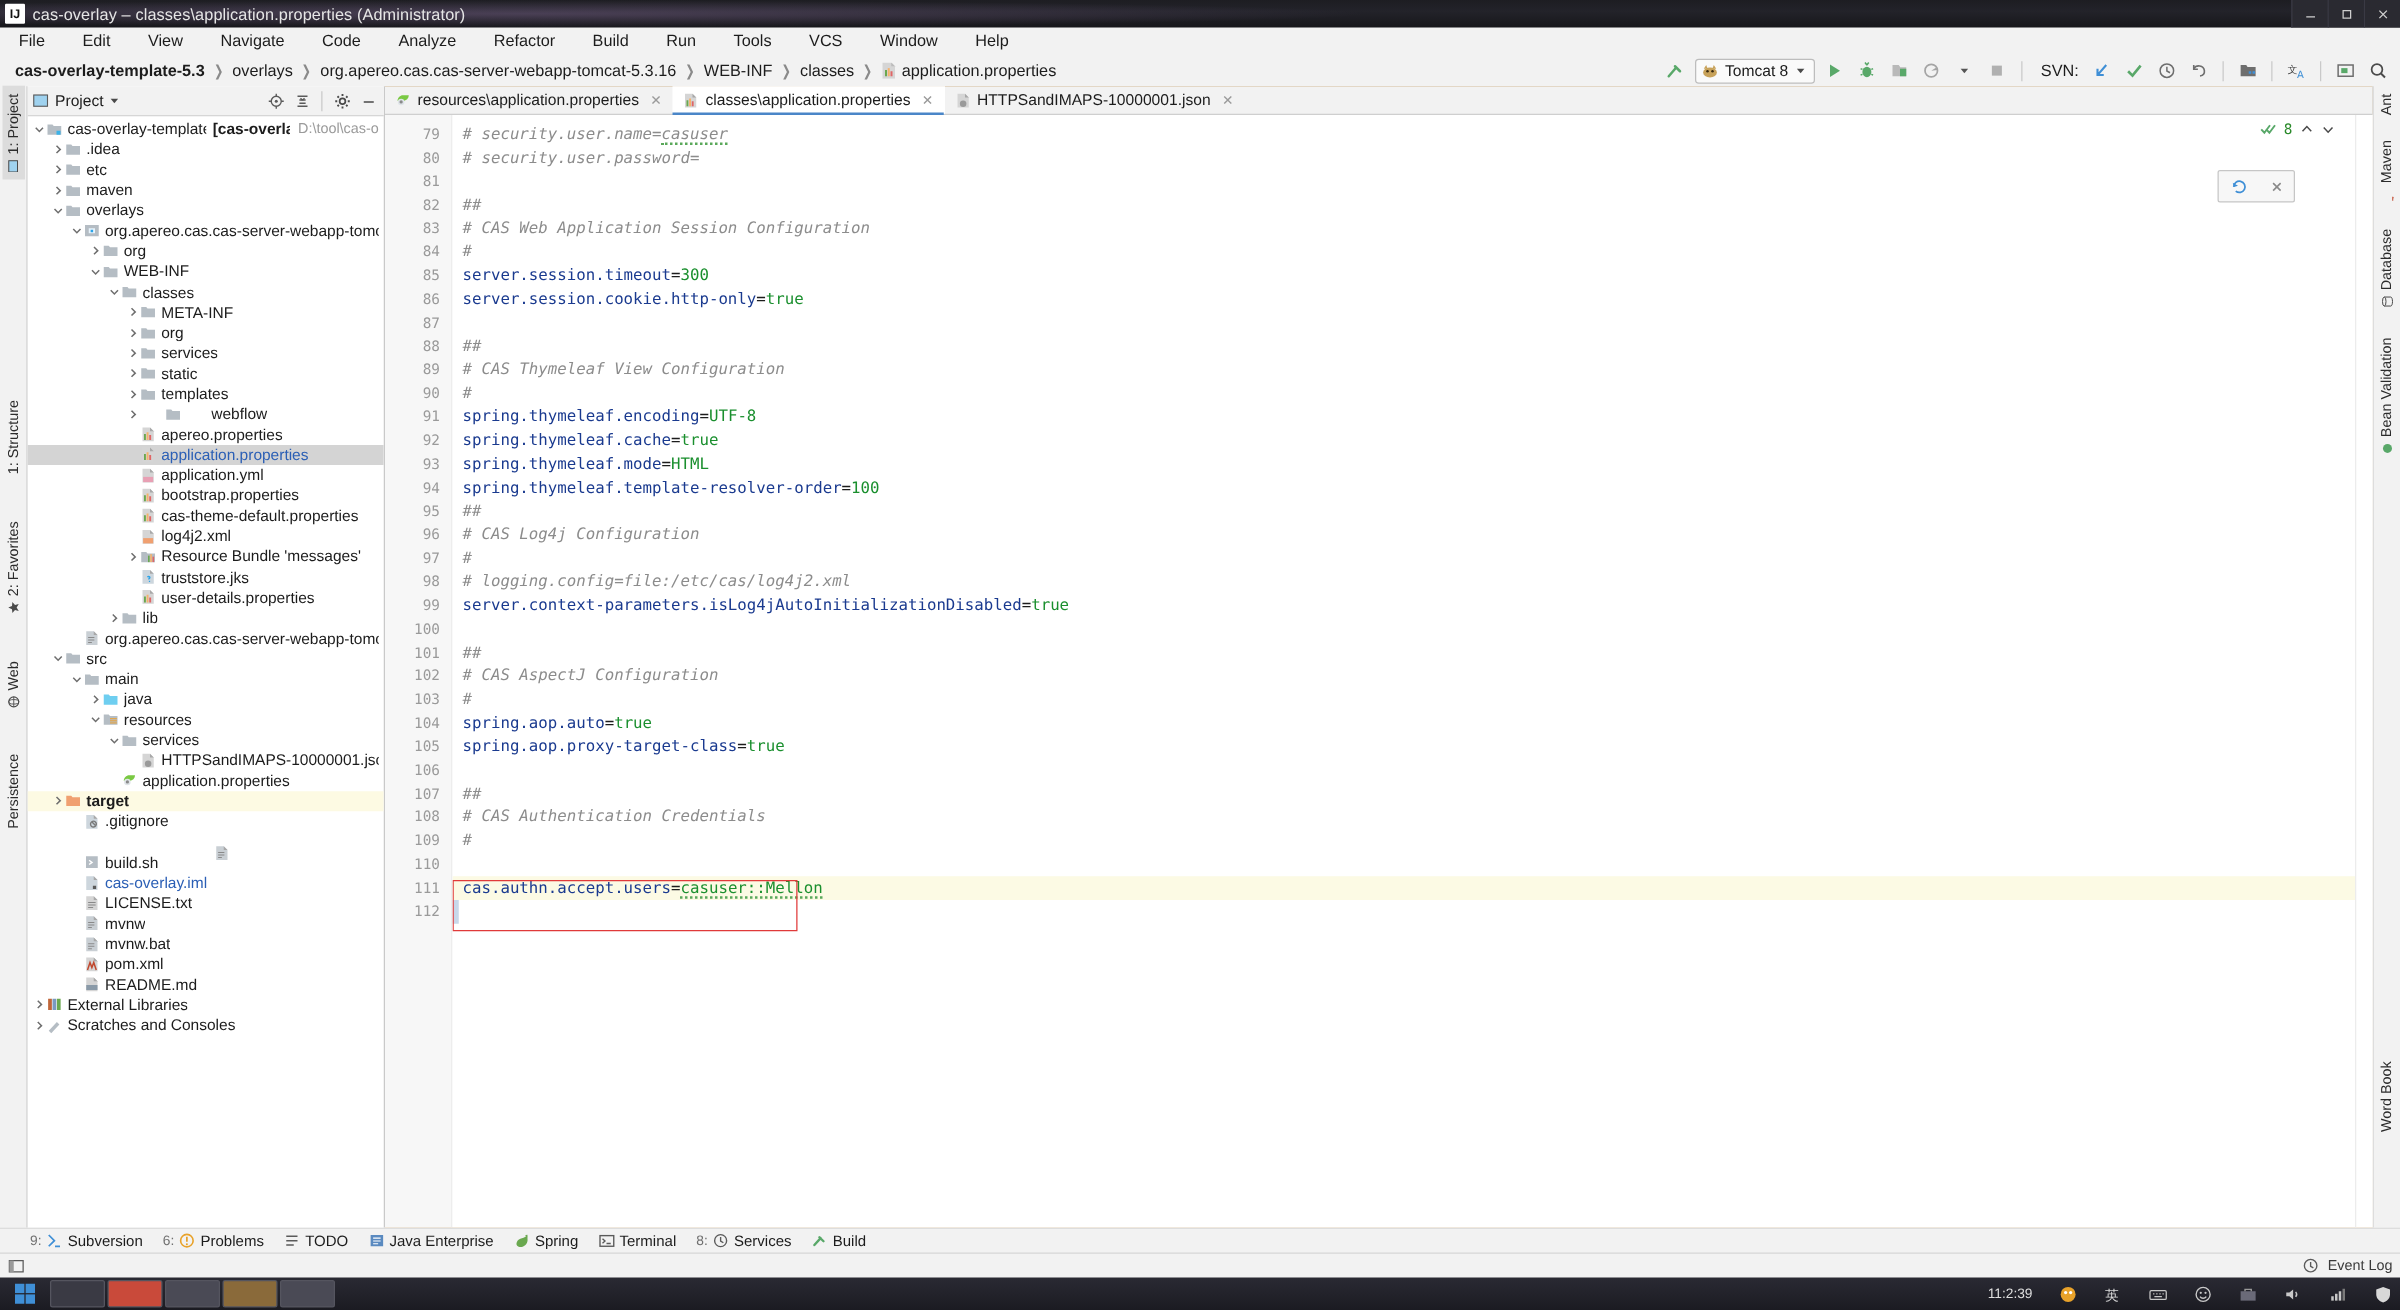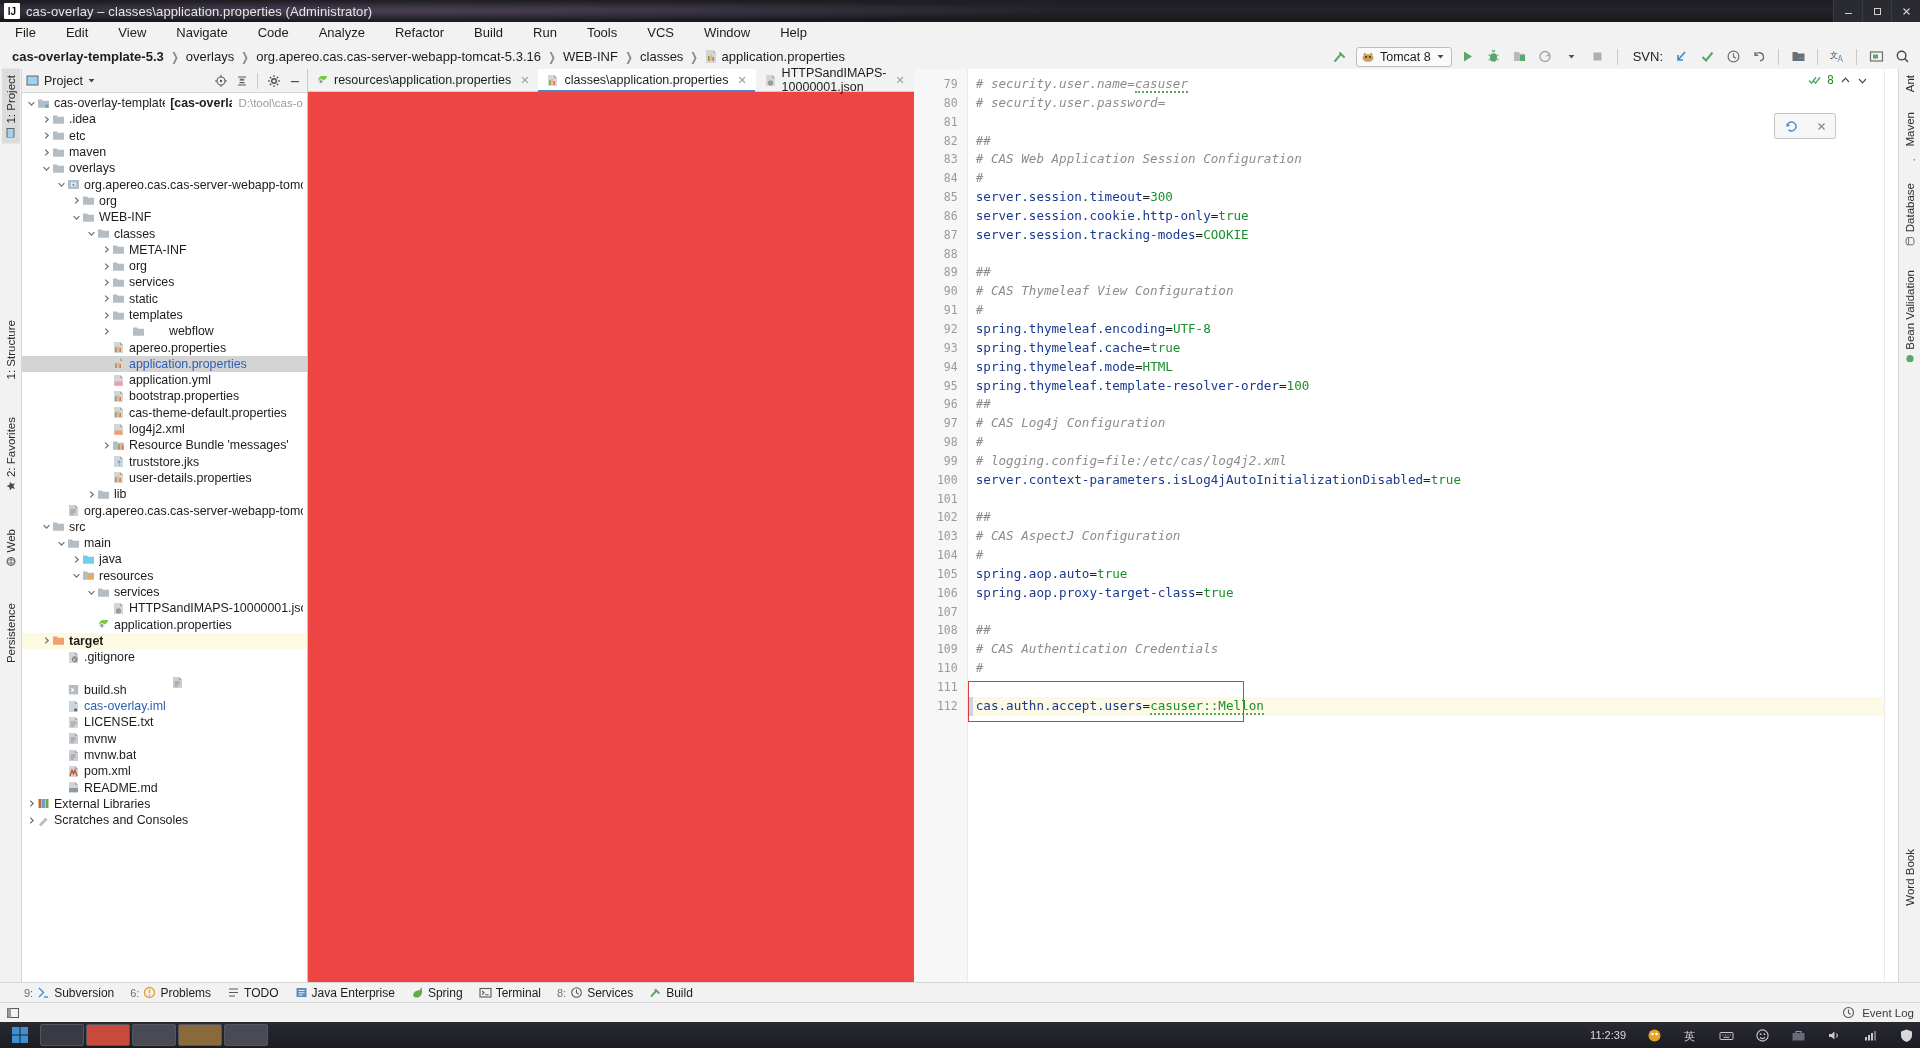--- a/index.html
+++ b/index.html
@@ -146,21 +146,21 @@
     width:11px; flex:0 0 11px; display:flex; align-items:center; justify-content:center;
     color:#6e6e6e; font-size:8px;
   }
   .ticon { width:13px; flex:0 0 13px; height:13px; margin-right:4px; display:inline-block;}
   .tlabel { overflow:hidden; text-overflow:clip; }
   .tlabel.blue { color:#2b5fb5; }
   .tlabel.bold { font-weight:bold; }
   .tpath { color:#9a9a9a; margin-left:6px; font-size:11.5px; }
 
   
-  .editor-col { flex:1 1 auto; display:flex; min-width:0; background:#ef4444;}
+  .editor-col { flex:1 1 auto; display:flex; flex-direction:column; min-width:0; background:#a16207;}
   .tabbar {
     height:23px; flex:0 0 23px; background:#f2f2f2;
     display:flex; align-items:stretch; border-bottom:1px solid #cfcfcf;
   }
   .etab {
     display:flex; align-items:center; gap:5px; padding:0 8px;
     font-size:12.5px; color:#1c1c1c; position:relative;
     border-right:1px solid transparent;
   }
   .etab.active { background:#fff; }
@@ -1187,21 +1187,20 @@
             </span>
           </div>
         <div class="cline"><span class="c-com"># security.user.name=</span><span class="c-com squig">casuser</span></div>
             <div class="cline"><span class="c-com"># security.user.password=</span></div>
             <div class="cline">&nbsp;</div>
             <div class="cline"><span class="c-com">##</span></div>
             <div class="cline"><span class="c-com"># CAS Web Application Session Configuration</span></div>
             <div class="cline"><span class="c-com">#</span></div>
             <div class="cline"><span class="c-key">server.session.timeout</span><span class="c-eq">=</span><span class="c-val">300</span></div>
             <div class="cline"><span class="c-key">server.session.cookie.http-only</span><span class="c-eq">=</span><span class="c-val">true</span></div>
-            <div class="cline"><span class="c-key">server.session.tracking-modes</span><span class="c-eq">=</span><span class="c-val">COOKIE</span></div>
             <div class="cline">&nbsp;</div>
             <div class="cline"><span class="c-com">##</span></div>
             <div class="cline"><span class="c-com"># CAS Thymeleaf View Configuration</span></div>
             <div class="cline"><span class="c-com">#</span></div>
             <div class="cline"><span class="c-key">spring.thymeleaf.encoding</span><span class="c-eq">=</span><span class="c-val">UTF-8</span></div>
             <div class="cline"><span class="c-key">spring.thymeleaf.cache</span><span class="c-eq">=</span><span class="c-val">true</span></div>
             <div class="cline"><span class="c-key">spring.thymeleaf.mode</span><span class="c-eq">=</span><span class="c-val">HTML</span></div>
             <div class="cline"><span class="c-key">spring.thymeleaf.template-resolver-order</span><span class="c-eq">=</span><span class="c-val">100</span></div>
             <div class="cline"><span class="c-com">##</span></div>
             <div class="cline"><span class="c-com"># CAS Log4j Configuration</span></div>

